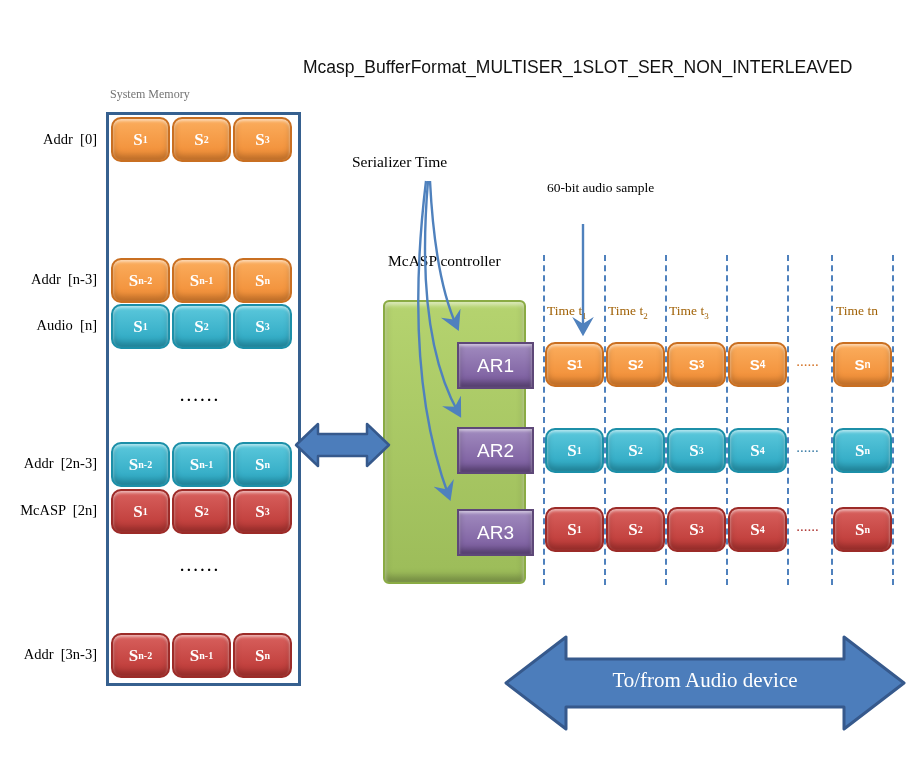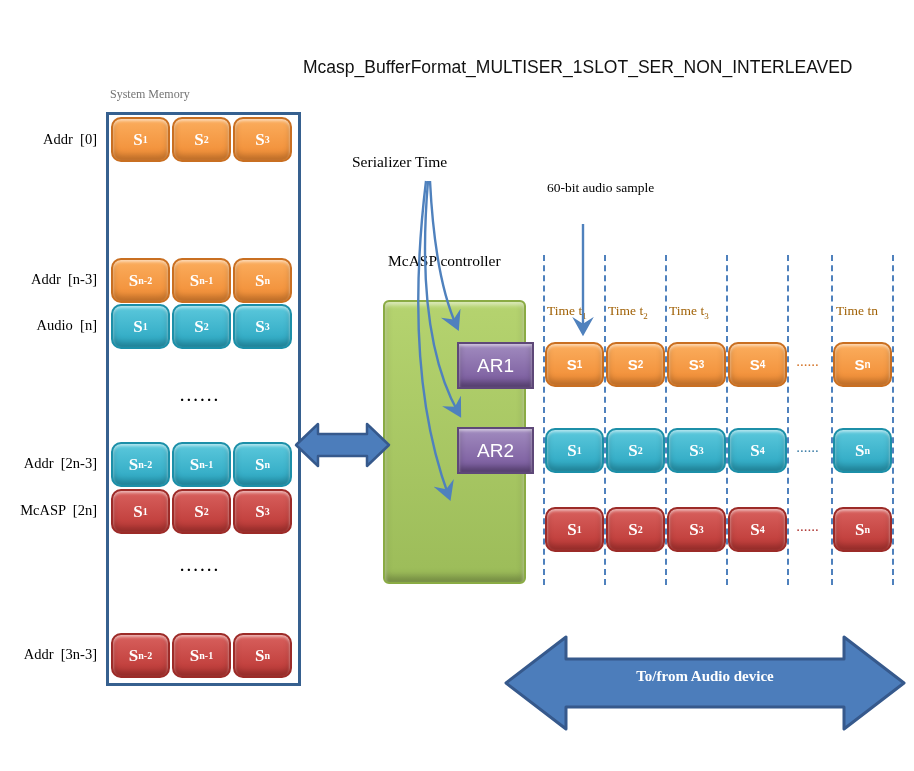--- a/index.html
+++ b/index.html
@@ -53,21 +53,21 @@
       background:linear-gradient(180deg,#A18BBF,#77589B);border:2px solid #5E4878;
       box-shadow:inset 0 2px 3px rgba(255,255,255,.5), inset 0 -5px 6px rgba(0,0,0,.3);
       display:flex;align-items:center;justify-content:center;color:#fff;
       font-family:"Liberation Sans",sans-serif;font-size:19px;}
 
   .serializer-label{left:352px;top:153px;font-size:15.5px;}
   .mcasp-label{left:388px;top:252px;font-size:15.5px;}
   .sample-label{left:547px;top:180px;font-size:13.5px;}
 
   
-  .audio-label{left:560px;top:668px;width:290px;text-align:center;color:#fff;font-size:15px;z-index:6;font-weight:bold;}
+  .audio-label{left:560px;top:668px;width:290px;text-align:center;color:#fff;font-size:21px;z-index:6;}
 
   svg.overlay{position:absolute;left:0;top:0;width:914px;height:771px;z-index:5;pointer-events:none;}
 </style>
 </head>
 <body>
 
 <div id="canvas">
 
   <div class="abs title">Mcasp_BufferFormat_MULTISER_1SLOT_SER_NON_INTERLEAVED</div>
 
@@ -168,20 +168,21 @@
       </div>
   </div>
 
   <div class="abs serializer-label plain-label">Serializer Time</div>
   <div class="abs mcasp-label plain-label">McASP controller</div>
   <div class="abs sample-label plain-label">60-bit audio sample</div>
 
   <div class="abs green-box"></div>
   <div class="abs ar" style="top:342px">AR1</div>
   <div class="abs ar" style="top:427px">AR2</div>
+  <div class="abs ar" style="top:509px">AR3</div>
 
   <div class="abs dash" style="left:543px"></div>
   <div class="abs dash" style="left:604px"></div>
   <div class="abs dash" style="left:665px"></div>
   <div class="abs dash" style="left:726px"></div>
   <div class="abs dash" style="left:787px"></div>
   <div class="abs dash" style="left:831px"></div>
   <div class="abs dash" style="left:892px"></div>
 
   <div class="abs time-label" style="left:547px;top:303px"><span>Time t</span><sub>1</sub></div>

